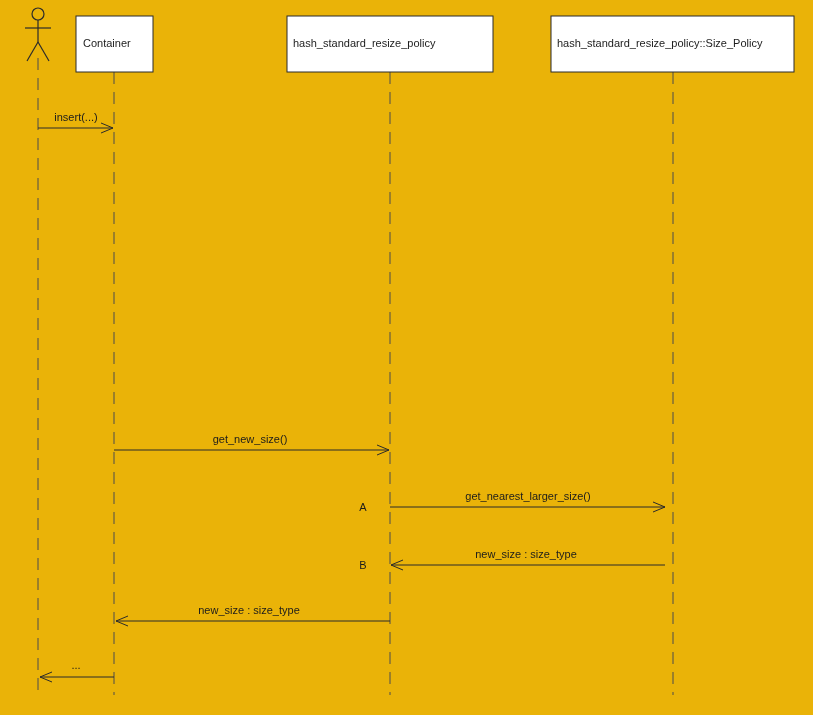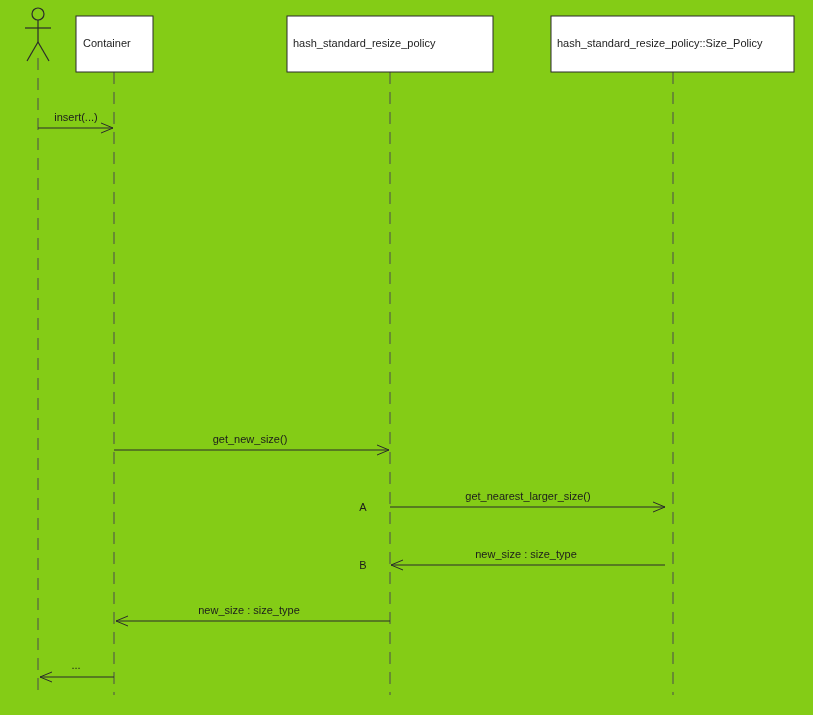--- a/index.html
+++ b/index.html
@@ -4,21 +4,21 @@
 <style>
   html, body {
     margin: 0;
     padding: 0;
     background: #ffffff;
   }
   .canvas {
     position: relative;
     width: 813px;
     height: 715px;
-    background: #84cc16;
+    background: #eab308;
     overflow: hidden;
   }
   svg {
     display: block;
   }
   svg text {
     font-family: "Liberation Sans", "DejaVu Sans", sans-serif;
     font-size: 11px;
     fill: #1c1c1c;
   }

